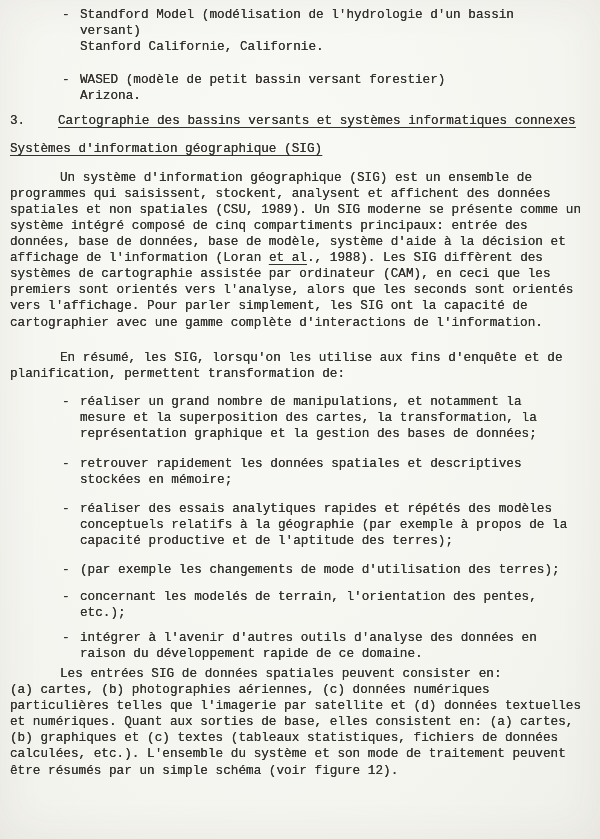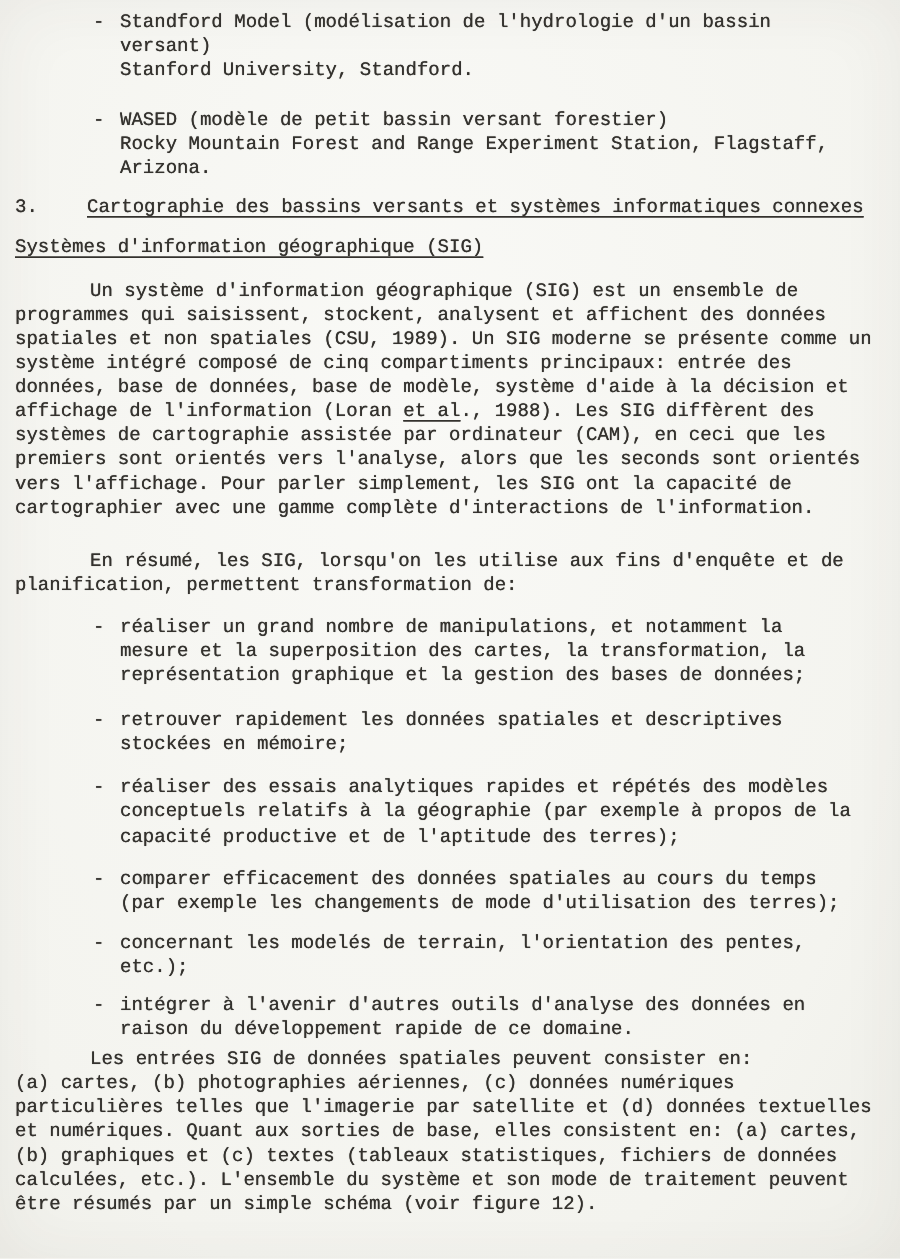--- a/index.html
+++ b/index.html
@@ -54,29 +54,28 @@
 </head>
 <body>
 
 <div class="page">
 
   <div class="li">
     <span class="dash">-</span>
     <div class="li-body">
       <div class="ln">Standford Model (modélisation de l'hydrologie d'un bassin</div>
       <div class="ln">versant)</div>
-      <div class="ln">Stanford University, Standford.</div>
+      <div class="ln">Stanford Californie, Californie.</div>
     </div>
   </div>
 
   <div class="li mt-a">
     <span class="dash">-</span>
     <div class="li-body">
       <div class="ln">WASED (modèle de petit bassin versant forestier)</div>
-      <div class="ln">Rocky Mountain Forest and Range Experiment Station, Flagstaff,</div>
       <div class="ln">Arizona.</div>
     </div>
   </div>
 
   <div class="sec mt-b">
     <span class="num">3.</span>
     <span class="u ln">Cartographie des bassins versants et systèmes informatiques connexes</span>
   </div>
 
   <div class="mt-c">
@@ -123,21 +122,20 @@
     <div class="li-body">
       <div class="ln">réaliser des essais analytiques rapides et répétés des modèles</div>
       <div class="ln">conceptuels relatifs à la géographie (par exemple à propos de la</div>
       <div class="ln">capacité productive et de l'aptitude des terres);</div>
     </div>
   </div>
 
   <div class="li mt-i">
     <span class="dash">-</span>
     <div class="li-body">
-      <div class="ln">comparer efficacement des données spatiales au cours du temps</div>
       <div class="ln">(par exemple les changements de mode d'utilisation des terres);</div>
     </div>
   </div>
 
   <div class="li mt-j">
     <span class="dash">-</span>
     <div class="li-body">
       <div class="ln">concernant les modelés de terrain, l'orientation des pentes,</div>
       <div class="ln">etc.);</div>
     </div>

